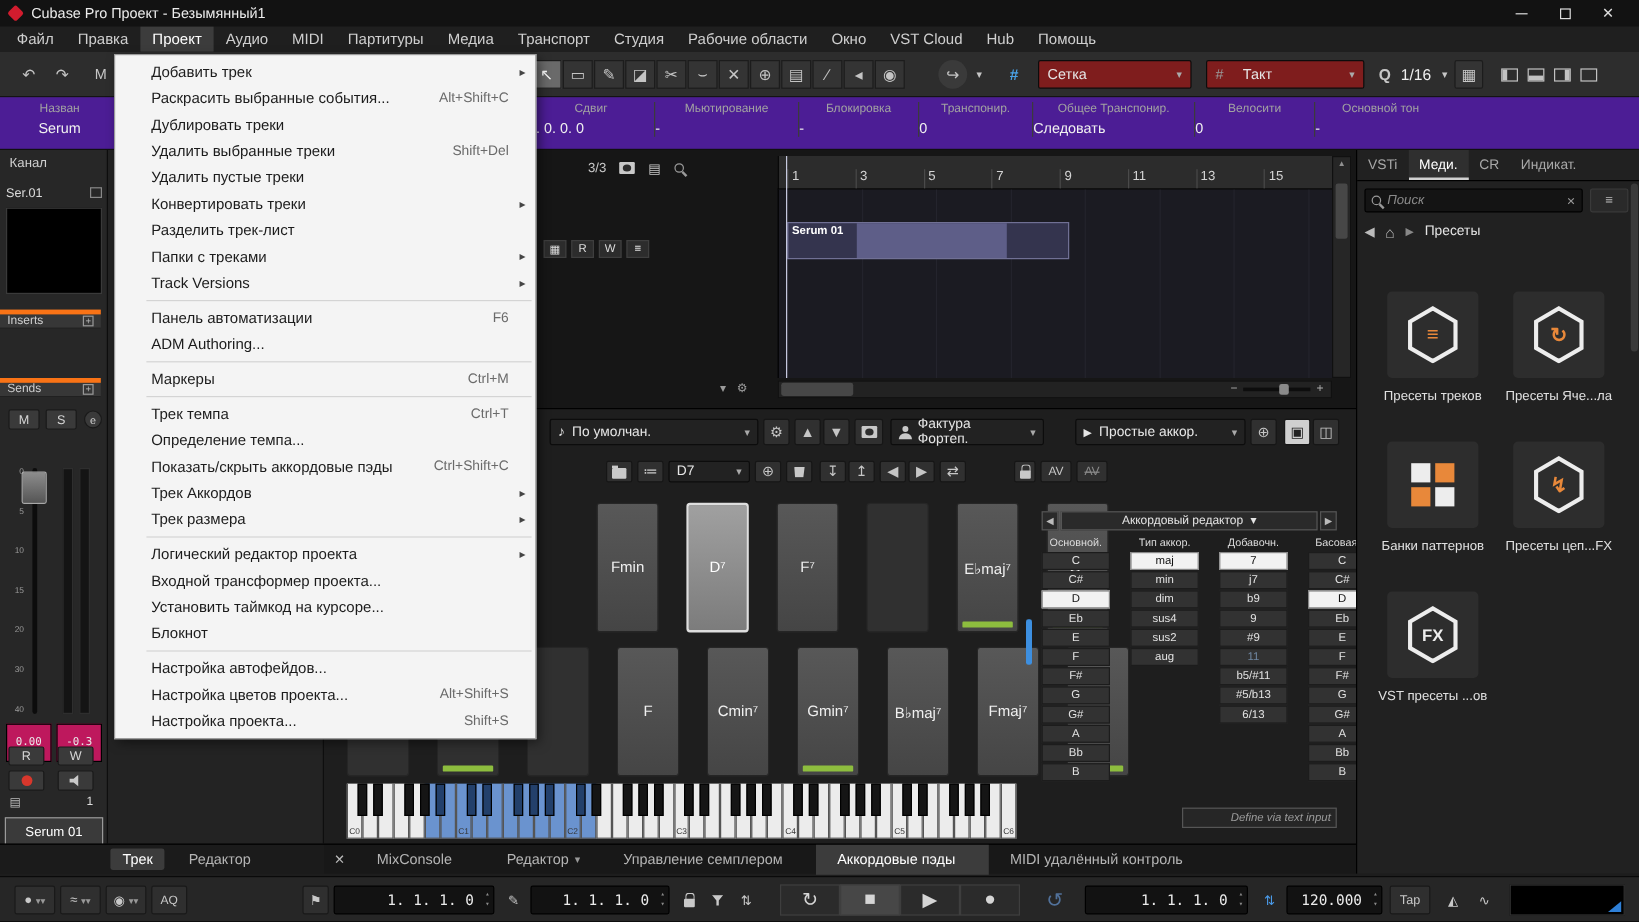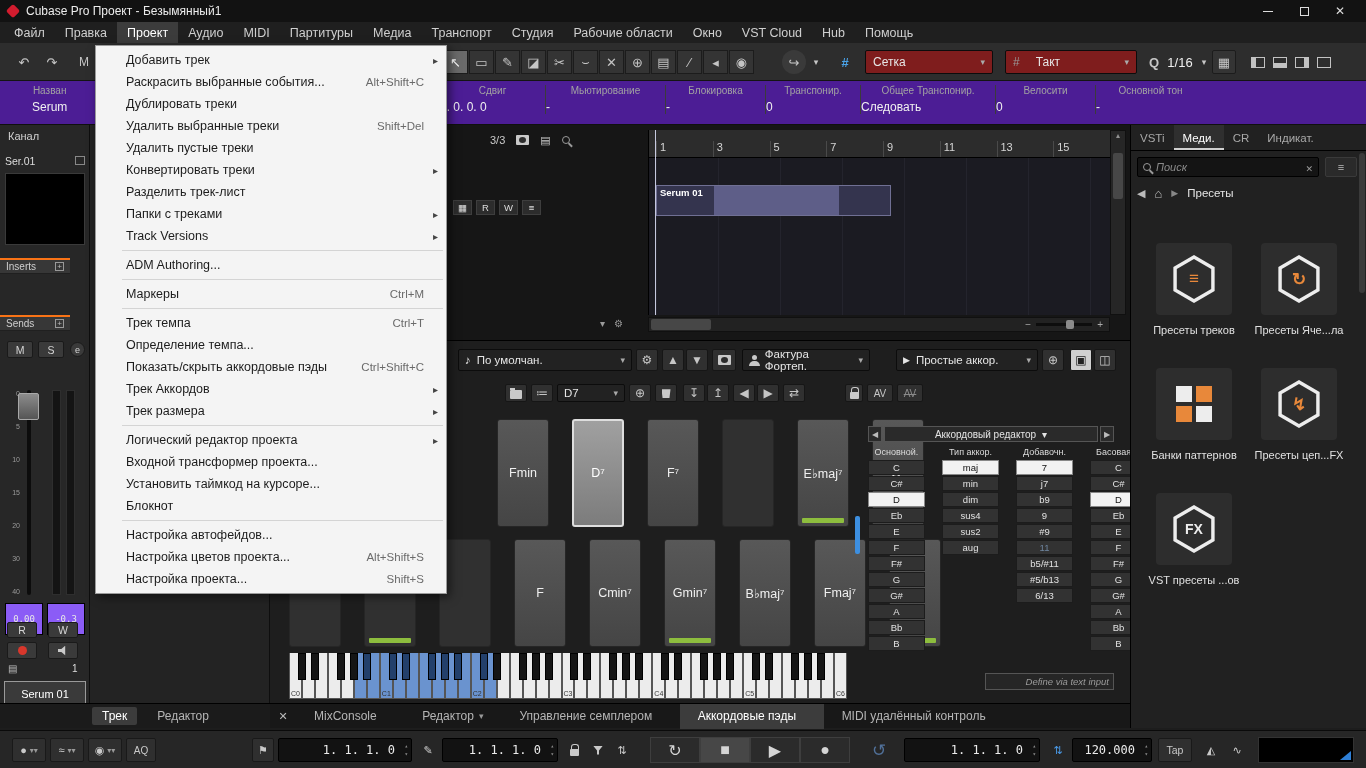--- a/index.html
+++ b/index.html
@@ -61,32 +61,32 @@
 .il-col:nth-child(7){width:110px}
 
 
 .chstrip{position:absolute;left:0;top:125px;width:90px;height:578px;background:#272727;
          border-right:1px solid #0e0e0e}
 .ch-title{position:absolute;left:8px;top:5px;font-size:11px;color:#d0d0d0}
 .ch-slot{position:absolute;left:5px;top:28px;width:80px;height:15px;font-size:10.5px;color:#ddd;
          display:flex;align-items:center}
 .mini-box{margin-left:auto;width:10px;height:9px;border:1px solid #888}
 .ch-display{position:absolute;left:5px;top:48px;width:80px;height:72px;background:#000;border:1px solid #3a3a3a}
-.ch-bar{position:absolute;left:0;width:70px;height:16px;background:#373737;border-top:2px solid #f97316;
+.ch-bar{position:absolute;left:0;width:84px;height:16px;background:#373737;border-top:4px solid #f97316;
         border-bottom:1px solid #202020;font-size:10px;color:#cfcfcf;display:flex;align-items:center;padding:0 6px}
 .ch-bar .plus{margin-left:auto;width:9px;height:9px;border:1px solid #999;font-size:8px;line-height:7px;text-align:center;color:#bbb}
 .sq-btn{position:absolute;background:#3a3a3a;border:1px solid #1a1a1a;border-radius:2px;color:#d5d5d5;
         display:flex;align-items:center;justify-content:center;font-size:10.5px}
 .fader-scale{position:absolute;left:4px;top:265px;height:205px;width:16px;display:flex;flex-direction:column;
              justify-content:space-between;font-size:7px;color:#9a9a9a;text-align:right}
 .fader-slot{position:absolute;left:27px;top:265px;width:4px;height:205px;background:#0c0c0c;border-radius:2px}
 .fader-cap{position:absolute;left:18px;top:268px;width:21px;height:27px;border:1px solid #a8a8a8;border-radius:2px;
            background:linear-gradient(#8c8c8c,#555)}
 .meter{position:absolute;top:265px;width:9px;height:205px;background:#141414;border:1px solid #2e2e2e}
-.readout{position:absolute;height:32px;background:#8b5cf6;border:1px solid #000;color:#e8e8e8;font-size:9px;
+.readout{position:absolute;height:32px;background:#be185d;border:1px solid #000;color:#e8e8e8;font-size:9px;
          display:flex;align-items:center;justify-content:center;font-family:"DejaVu Sans Mono",monospace}
 .dot-red{width:9px;height:9px;border-radius:50%;background:#d8372c}
 .i-speaker{width:11px;height:10px;background:#c9c9c9;clip-path:polygon(0 35%,35% 35%,70% 2%,70% 98%,35% 65%,0 65%)}
 .ch-name{position:absolute;left:4px;top:556px;width:82px;height:26px;border:1px solid #9a9a9a;background:#3a3a3a;
          color:#fff;font-size:11px;display:flex;align-items:center;justify-content:center}
 
 
 .lefttabs{position:absolute;left:0;top:703px;width:270px;height:25px;background:#1b1b1b;display:flex;
           align-items:center;padding-left:92px;gap:10px;border-top:1px solid #000}
 .lz-tab{font-size:12px;color:#b5b5b5;padding:2px 10px}
@@ -998,20 +998,25 @@
       <div class="menu-item has-sub">
       <span class="mi-label">Папки с треками</span>
       <span class="mi-short"></span>
       <span class="mi-arrow"></span>
     </div>
       <div class="menu-item has-sub sep">
       <span class="mi-label">Track Versions</span>
       <span class="mi-short"></span>
       <span class="mi-arrow"></span>
     </div>
+      <div class="menu-item">
+      <span class="mi-label">Панель автоматизации</span>
+      <span class="mi-short">F6</span>
+
+    </div>
       <div class="menu-item sep">
       <span class="mi-label">ADM Authoring...</span>
       <span class="mi-short"></span>
 
     </div>
       <div class="menu-item sep">
       <span class="mi-label">Маркеры</span>
       <span class="mi-short">Ctrl+M</span>
 
     </div>

